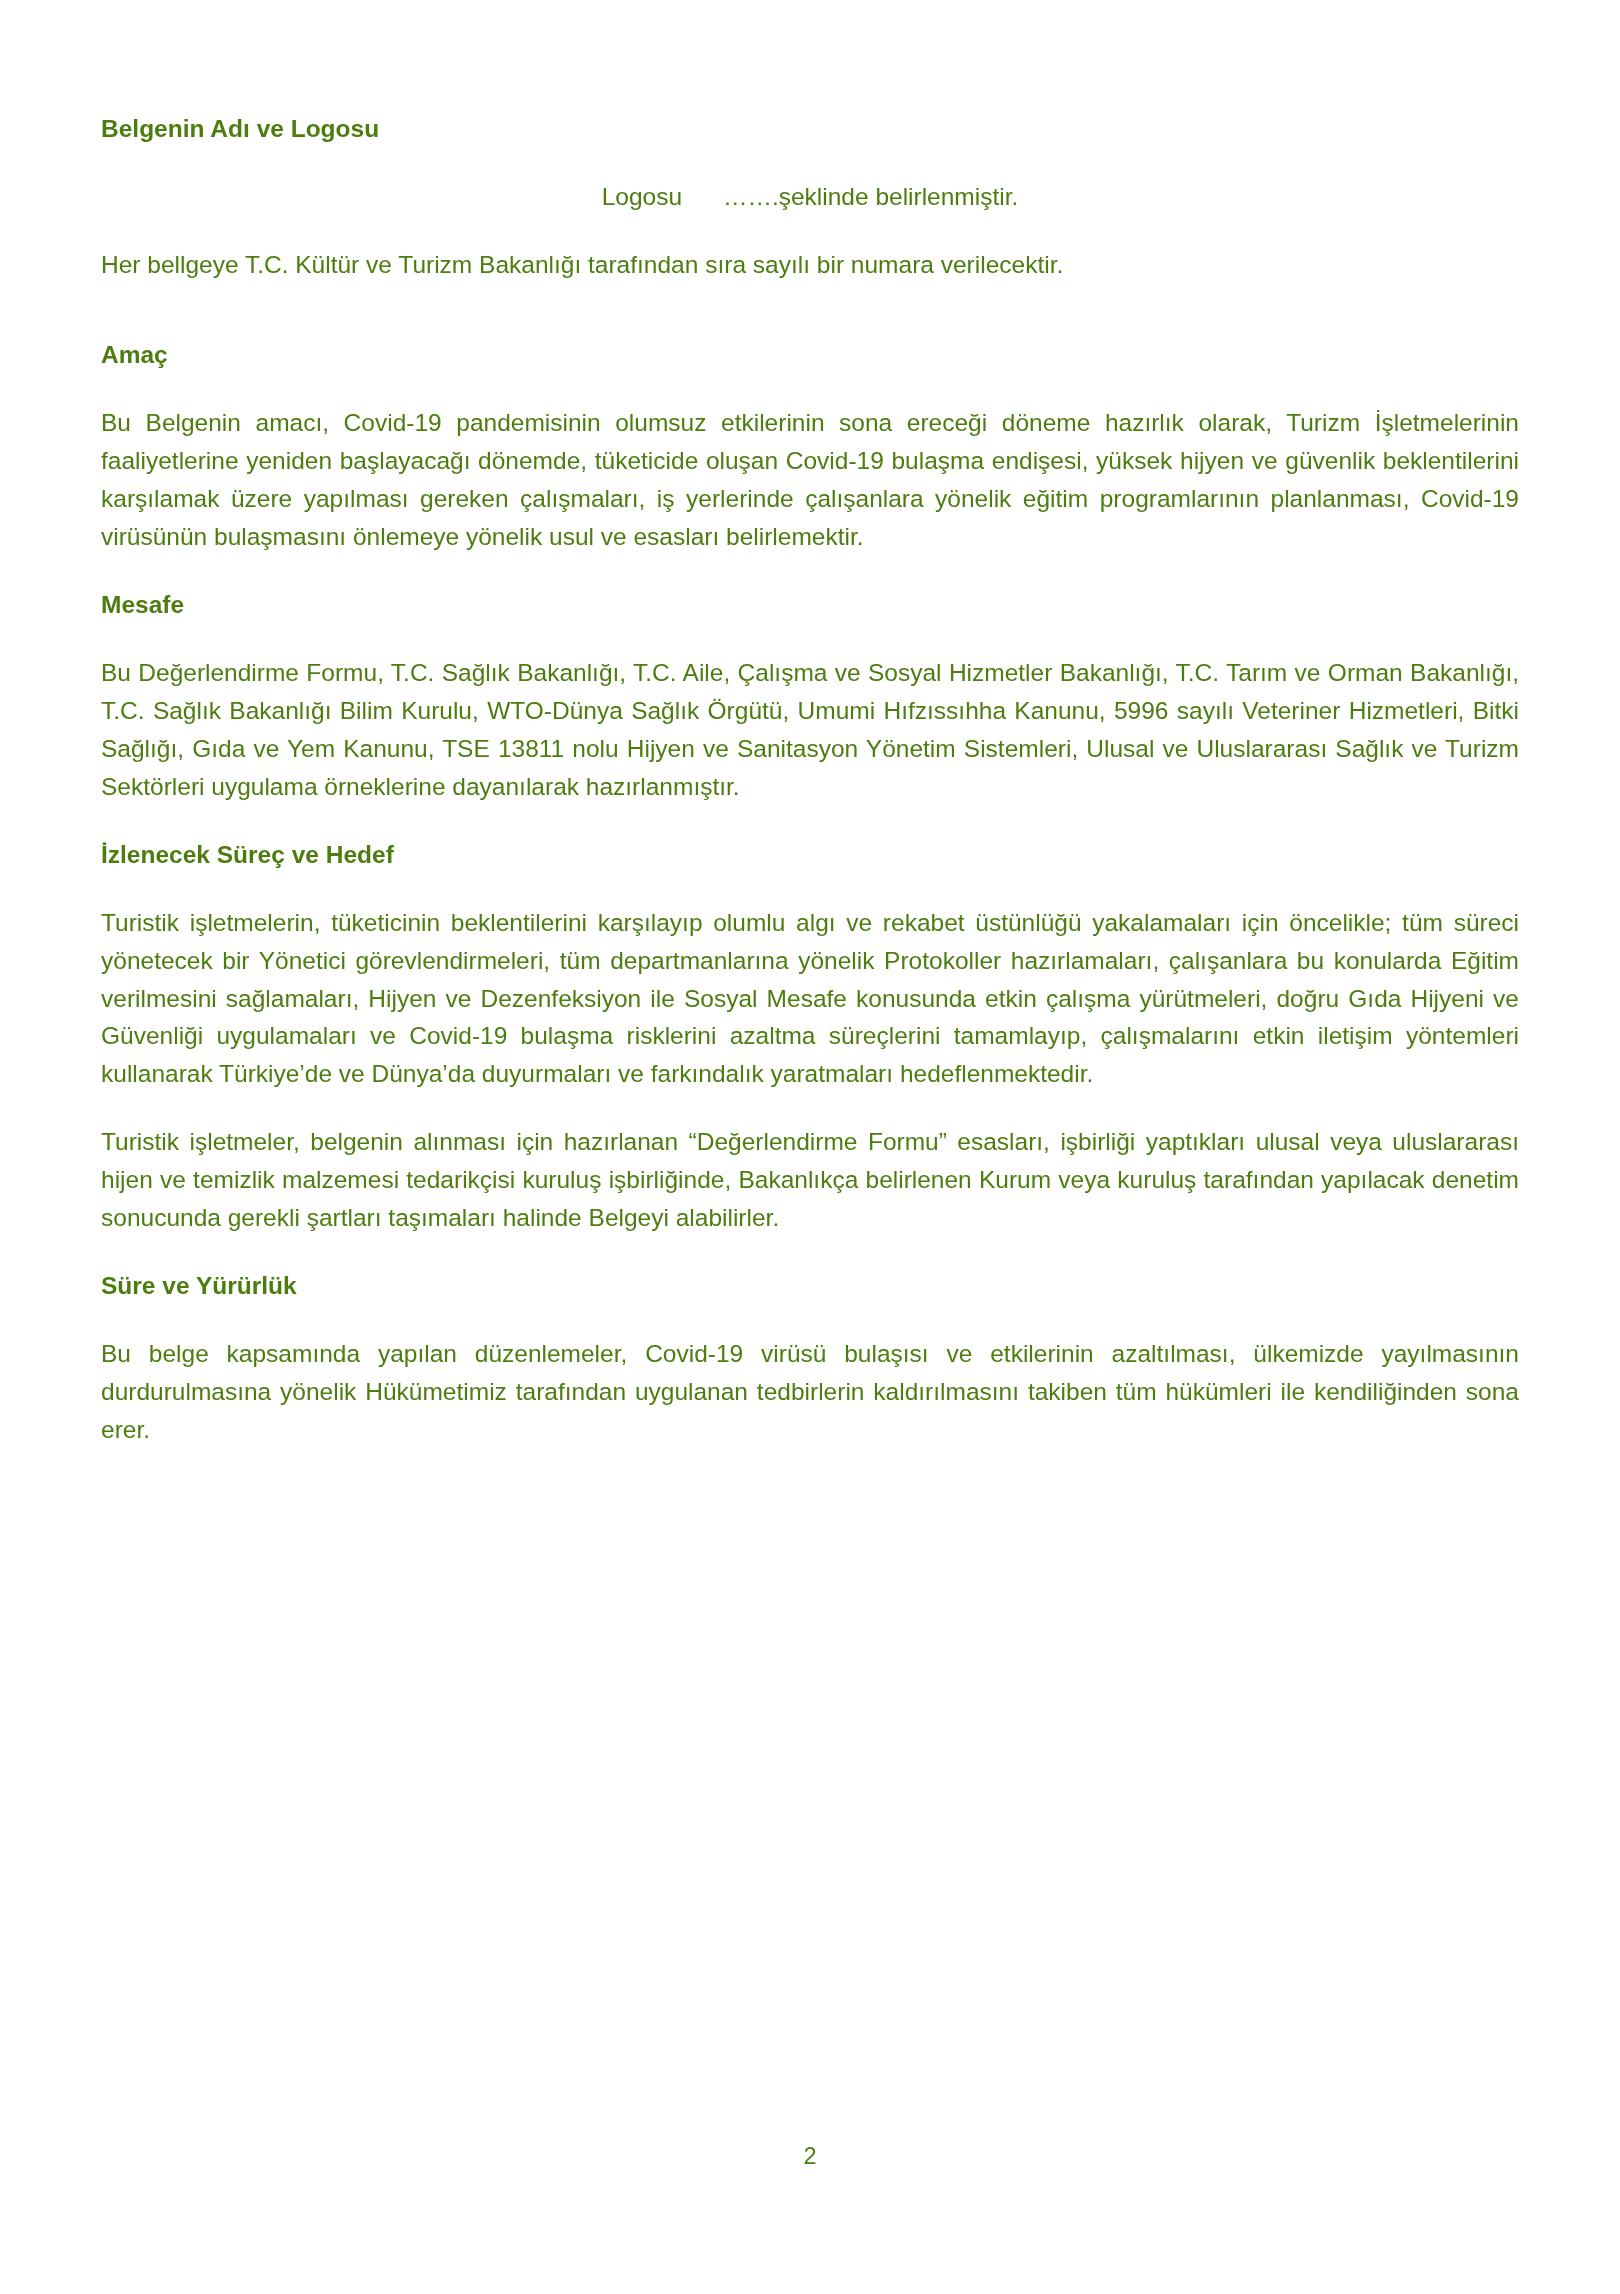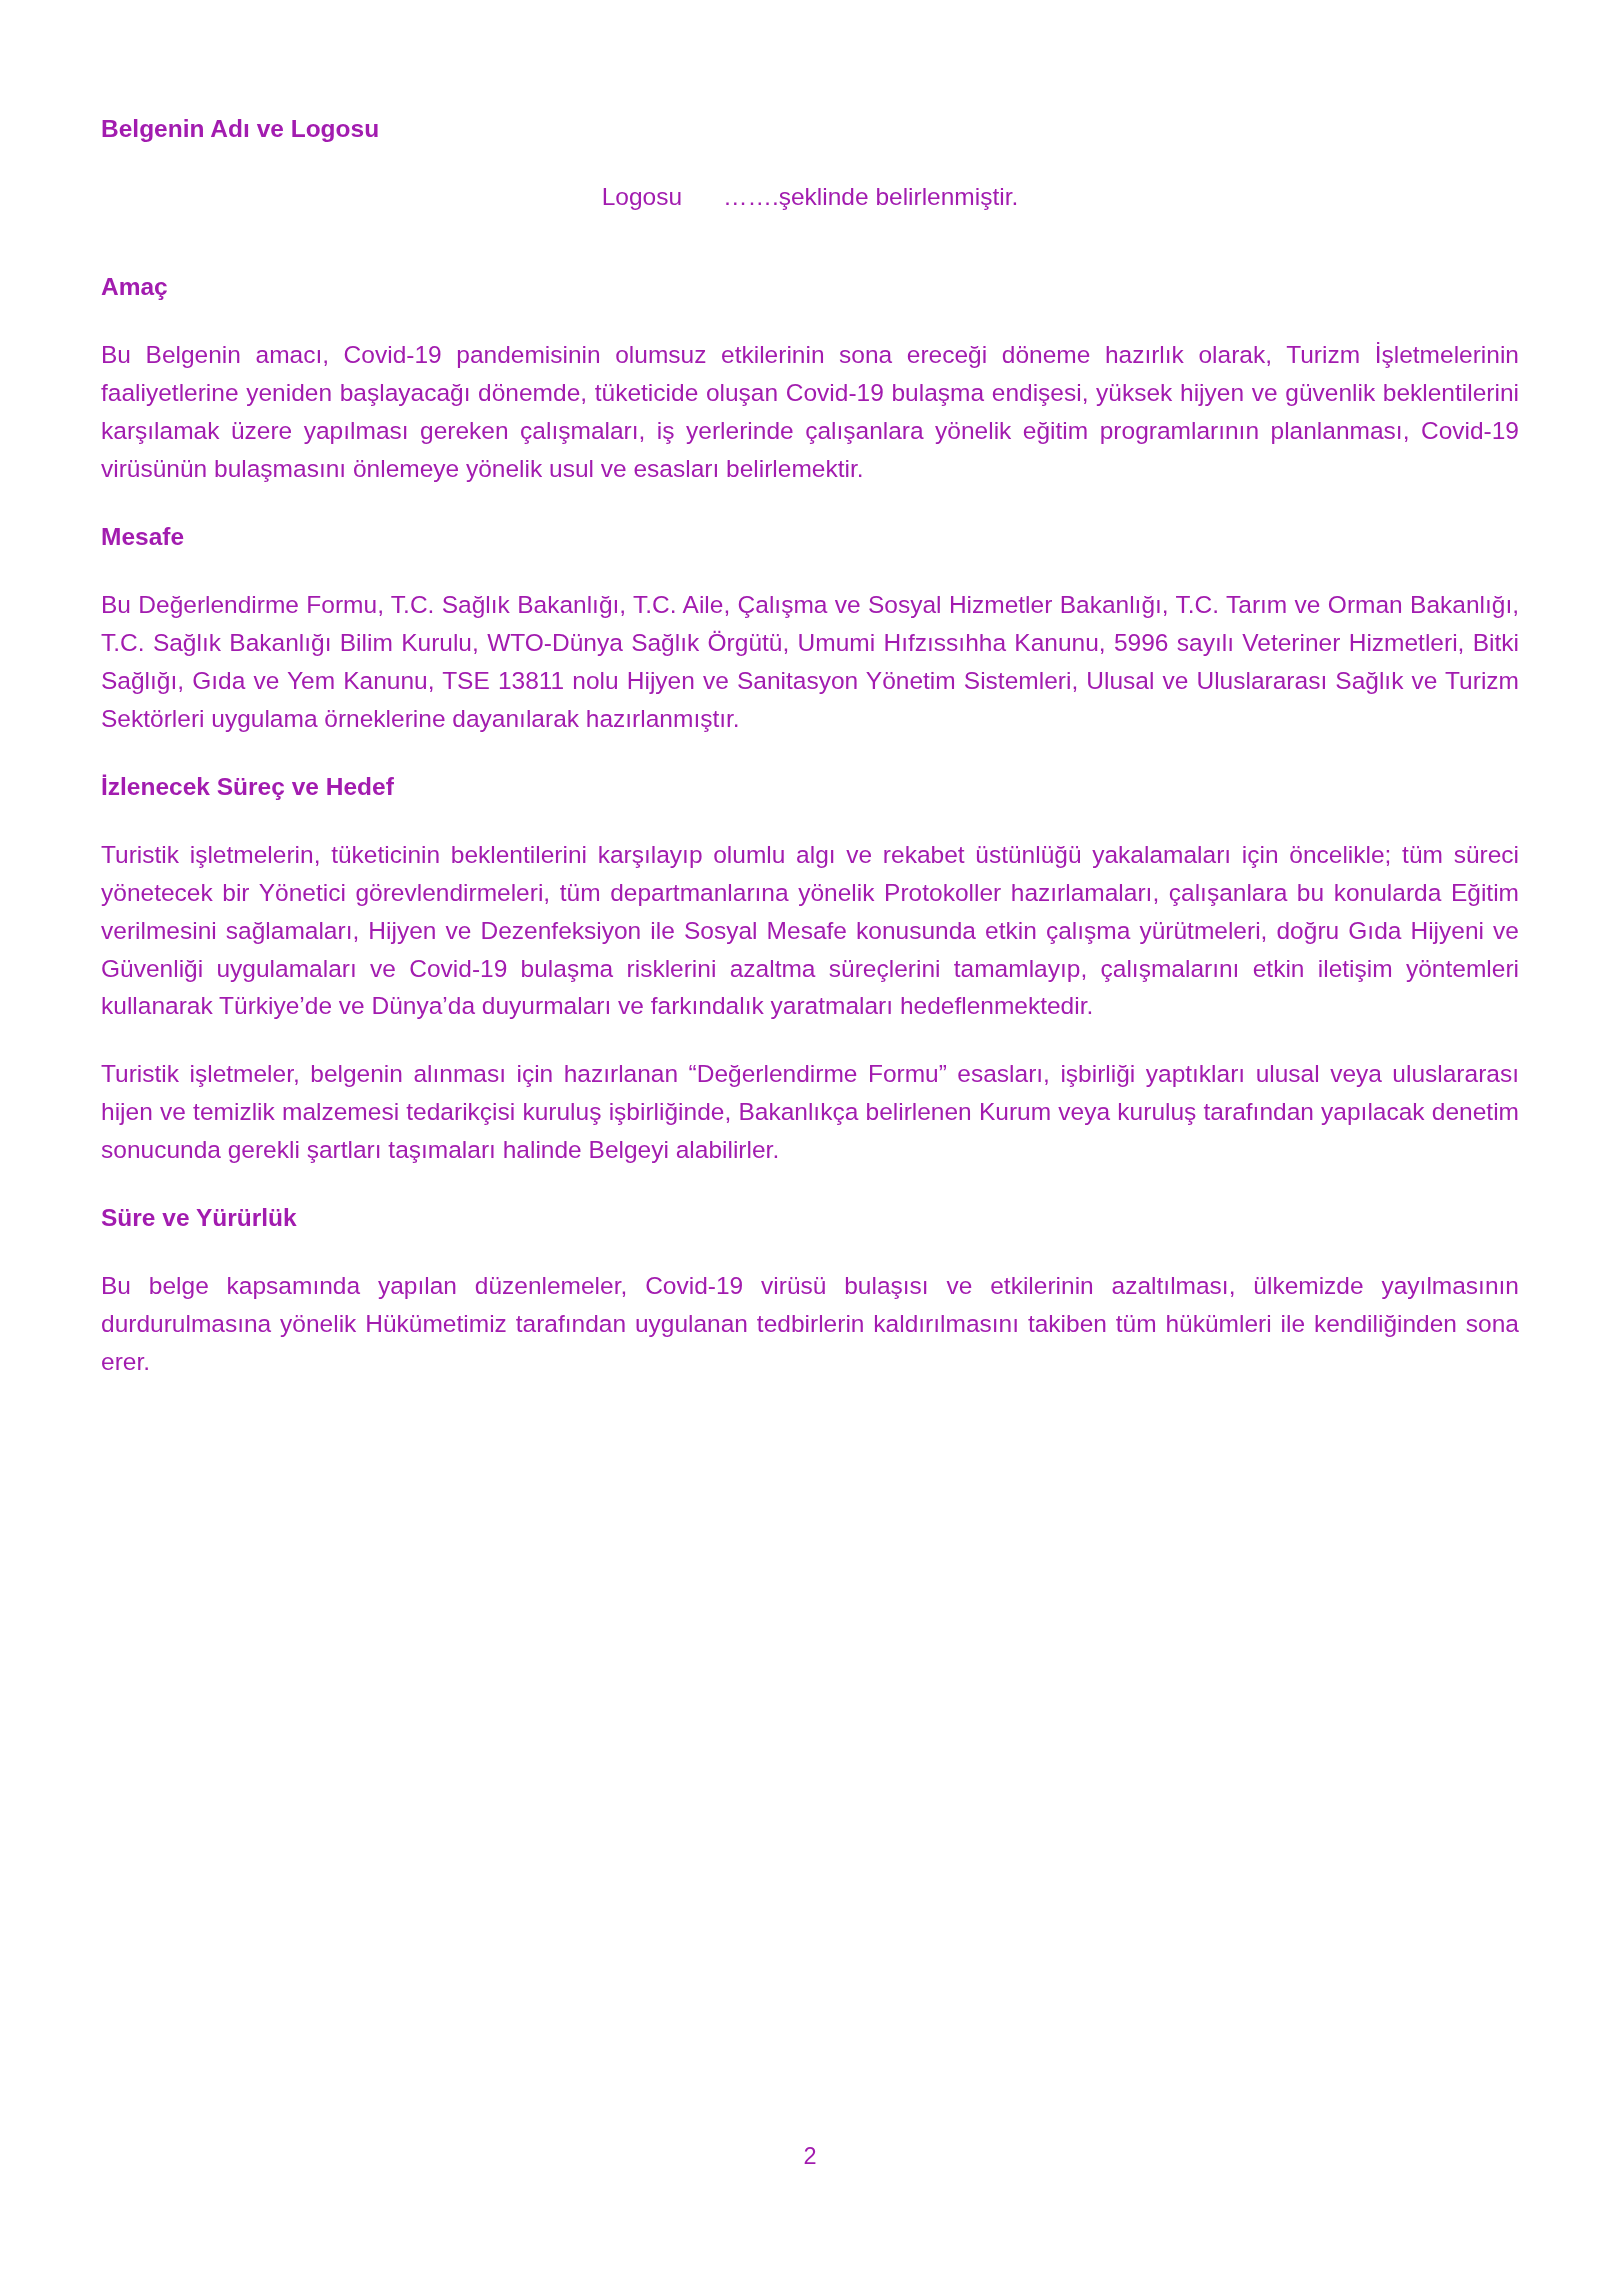--- a/index.html
+++ b/index.html
@@ -7,21 +7,21 @@
     padding: 0;
     background: #ffffff;
   }
   .page {
     position: relative;
     width: 1620px;
     height: 2295px;
     background: #ffffff;
     box-sizing: border-box;
     padding: 110px 101px 0 101px;
-    color: #a21caf;
+    color: #4d7c0f;
     font-family: "Liberation Sans", sans-serif;
     overflow: hidden;
   }
   .doc-heading {
     font-size: 24.5px;
     font-weight: 700;
     line-height: 1.55;
     margin: 0 0 30px 0;
     text-align: left;
   }
@@ -51,20 +51,21 @@
     line-height: 1.2;
   }
 </style>
 </head>
 <body>
 
 <div class="page">
   <main class="content">
       <h2 class="doc-heading">Belgenin Adı ve Logosu</h2>
       <p class="doc-para pre">Logosu      …….şeklinde belirlenmiştir.</p>
+      <p class="doc-para">Her bellgeye T.C. Kültür ve Turizm Bakanlığı tarafından sıra sayılı bir numara verilecektir.</p>
       <h2 class="doc-heading spaced">Amaç</h2>
       <p class="doc-para">Bu Belgenin amacı, Covid-19 pandemisinin olumsuz etkilerinin sona ereceği döneme hazırlık olarak, Turizm İşletmelerinin faaliyetlerine yeniden başlayacağı dönemde, tüketicide oluşan Covid-19 bulaşma endişesi, yüksek hijyen ve güvenlik beklentilerini karşılamak üzere yapılması gereken çalışmaları, iş yerlerinde çalışanlara yönelik eğitim programlarının planlanması, Covid-19 virüsünün bulaşmasını önlemeye yönelik usul ve esasları belirlemektir.</p>
       <h2 class="doc-heading">Mesafe</h2>
       <p class="doc-para">Bu Değerlendirme Formu, T.C. Sağlık Bakanlığı, T.C. Aile, Çalışma ve Sosyal Hizmetler Bakanlığı, T.C. Tarım ve Orman Bakanlığı, T.C. Sağlık Bakanlığı Bilim Kurulu, WTO-Dünya Sağlık Örgütü, Umumi Hıfzıssıhha Kanunu, 5996 sayılı Veteriner Hizmetleri, Bitki Sağlığı, Gıda ve Yem Kanunu, TSE 13811 nolu Hijyen ve Sanitasyon Yönetim Sistemleri, Ulusal ve Uluslararası Sağlık ve Turizm Sektörleri uygulama örneklerine dayanılarak hazırlanmıştır.</p>
       <h2 class="doc-heading">İzlenecek Süreç ve Hedef</h2>
       <p class="doc-para">Turistik işletmelerin, tüketicinin beklentilerini karşılayıp olumlu algı ve rekabet üstünlüğü yakalamaları için öncelikle; tüm süreci yönetecek bir Yönetici görevlendirmeleri, tüm departmanlarına yönelik Protokoller hazırlamaları, çalışanlara bu konularda Eğitim verilmesini sağlamaları, Hijyen ve Dezenfeksiyon ile Sosyal Mesafe konusunda etkin çalışma yürütmeleri, doğru Gıda Hijyeni ve Güvenliği uygulamaları ve Covid-19 bulaşma risklerini azaltma süreçlerini tamamlayıp, çalışmalarını etkin iletişim yöntemleri kullanarak Türkiye’de ve Dünya’da duyurmaları ve farkındalık yaratmaları hedeflenmektedir.</p>
       <p class="doc-para">Turistik işletmeler, belgenin alınması için hazırlanan “Değerlendirme Formu” esasları, işbirliği yaptıkları ulusal veya uluslararası hijen ve temizlik malzemesi tedarikçisi kuruluş işbirliğinde, Bakanlıkça belirlenen Kurum veya kuruluş tarafından yapılacak denetim sonucunda gerekli şartları taşımaları halinde Belgeyi alabilirler.</p>
       <h2 class="doc-heading">Süre ve Yürürlük</h2>
       <p class="doc-para">Bu belge kapsamında yapılan düzenlemeler, Covid-19 virüsü bulaşısı ve etkilerinin azaltılması, ülkemizde yayılmasının durdurulmasına yönelik Hükümetimiz tarafından uygulanan tedbirlerin kaldırılmasını takiben tüm hükümleri ile kendiliğinden sona erer.</p>
     </main>

